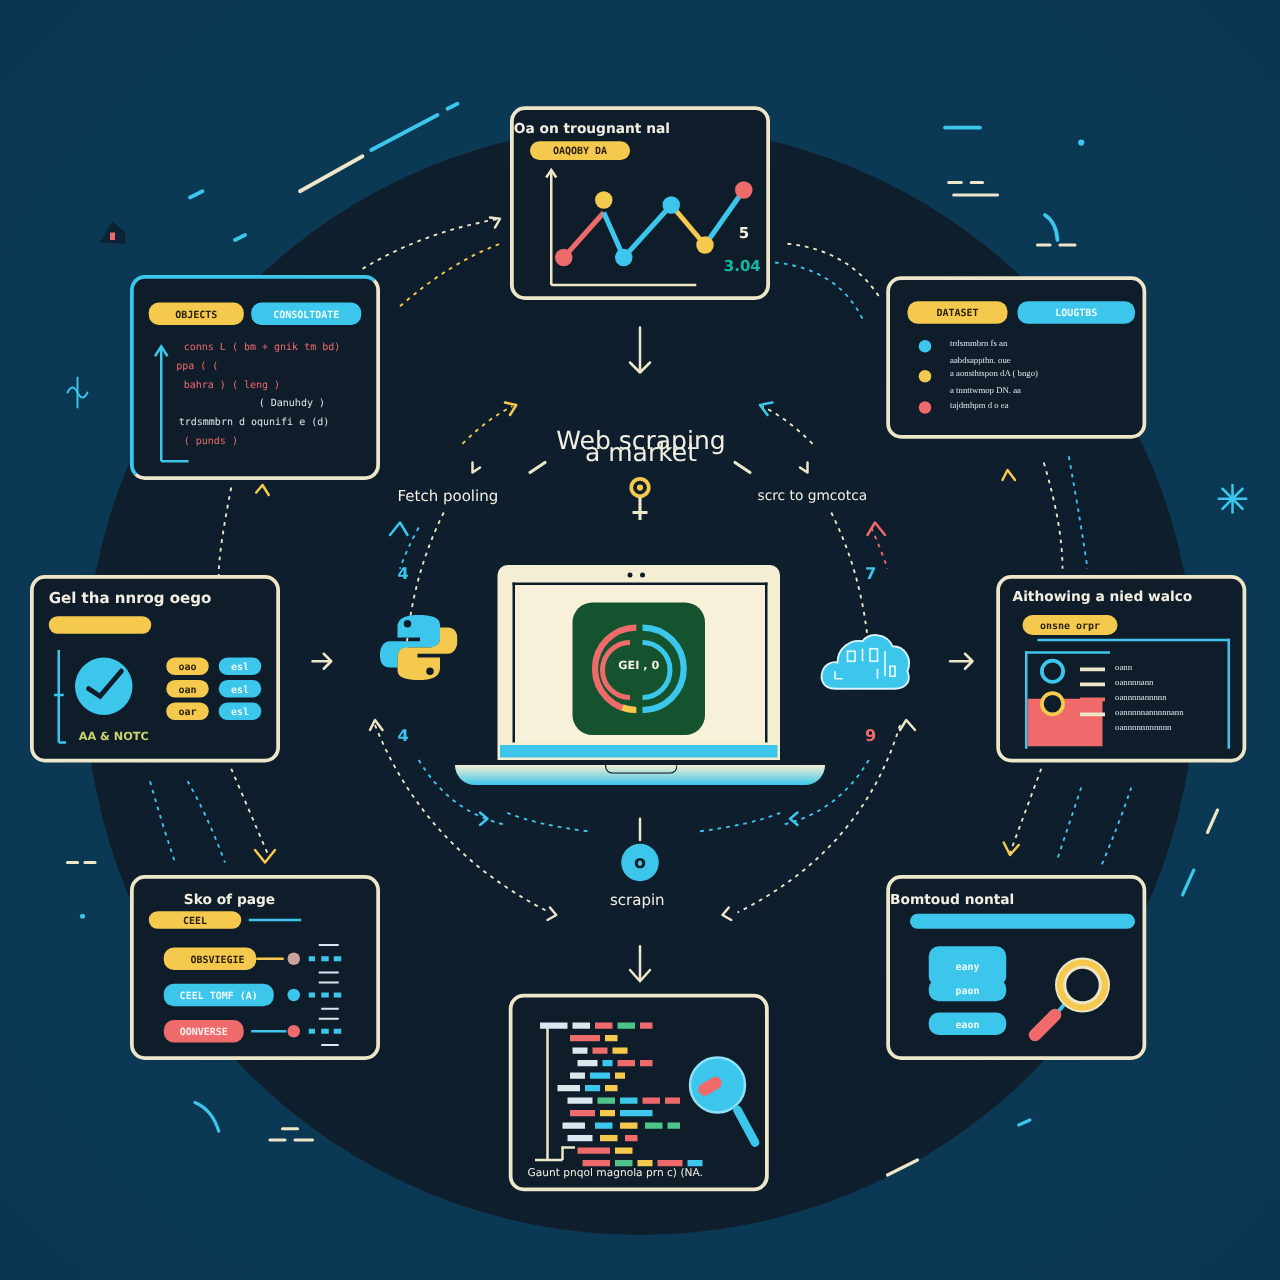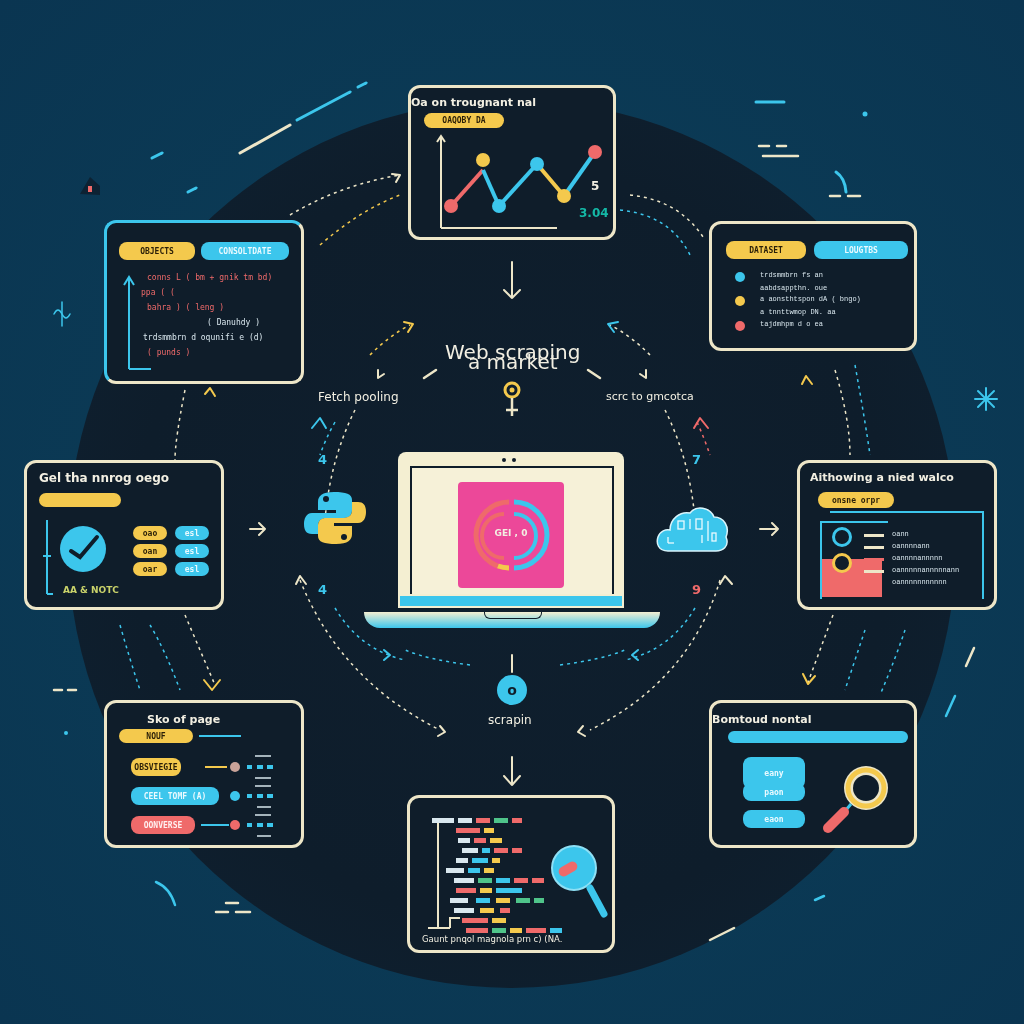--- a/index.html
+++ b/index.html
@@ -12,21 +12,21 @@
   .card{position:absolute;background:#0f1d2a;border:3px solid #ede6c8;border-radius:12px;box-sizing:border-box;}
   .card-title{position:absolute;left:0;right:0;text-align:left;color:#f2efe2;font-size:12px;font-weight:bold;white-space:nowrap;}
   .pill{position:absolute;border-radius:8px;font-size:8px;font-weight:bold;color:#2a1f08;
     display:flex;align-items:center;justify-content:center;white-space:nowrap;overflow:hidden;font-family:"DejaVu Sans Mono", monospace;}
   .pill.yellow{background:#f4c94d;}
   .pill.cyan{background:#3cc6ec;color:#eafaff;}
   .pill.red{background:#ef6a6a;color:#fff0f0;}
   .codeline{position:absolute;font-family:"DejaVu Sans Mono", monospace;font-size:8px;white-space:nowrap;}
   .label{position:absolute;color:#f2efe2;white-space:nowrap;}
   .num{position:absolute;font-size:13px;font-weight:bold;}
-  .tinytext{position:absolute;font-family:Liberation Mono, monospace;font-size:7px;color:#d9e7ee;white-space:nowrap;}
+  .tinytext{position:absolute;font-family:Liberation Serif, serif;font-size:7px;color:#d9e7ee;white-space:nowrap;}
 </style>
 </head>
 <body>
 
 <div class="disc"></div>
 
 <svg class="overlay" viewBox="0 0 1024 1024">
 
   <g stroke-linecap="round" fill="none">
     <line x1="240" y1="153" x2="290" y2="125" stroke="#ede6c8" stroke-width="3"></line>
@@ -165,21 +165,21 @@
     <line x1="14" y1="34" x2="14" y2="40"></line>
       <line x1="14" y1="40" x2="20" y2="40"></line>
   </g>
 </svg>
 
 <div style="position:absolute;left:398px;top:452px;width:226px;height:160px;">
   <div style="position:absolute;left:0;top:0;width:226px;height:156px;background:#f4efd2;border-radius:8px 8px 0 0;"></div>
   <div style="position:absolute;left:104px;top:6px;width:4px;height:4px;border-radius:50%;background:#0f1d2a;"></div>
   <div style="position:absolute;left:114px;top:6px;width:4px;height:4px;border-radius:50%;background:#0f1d2a;"></div>
   <div style="position:absolute;left:12px;top:14px;width:200px;height:126px;border:2px solid #0f1d2a;border-bottom:none;background:#f6f1d8;"></div>
-  <div style="position:absolute;left:60px;top:30px;width:106px;height:106px;background:#ec4899;border-radius:4px;">
+  <div style="position:absolute;left:60px;top:30px;width:106px;height:106px;background:#14532d;border-radius:16px;">
     <svg width="106" height="106" viewBox="0 0 106 106">
       <path d="M51 20 A33 33 0 0 0 51 86" fill="none" stroke="#ef6a6a" stroke-width="5"></path>
       <path d="M51 86 A33 33 0 0 1 40 84" fill="none" stroke="#f4c94d" stroke-width="5"></path>
       <path d="M46 76 A22 22 0 0 1 46 32" fill="none" stroke="#ef6a6a" stroke-width="4"></path>
       <path d="M56 20 A33 33 0 0 1 56 86" fill="none" stroke="#3cc6ec" stroke-width="5"></path>
       <path d="M56 32 A22 22 0 0 1 56 76" fill="none" stroke="#3cc6ec" stroke-width="4"></path>
     </svg>
     <div style="position:absolute;left:0;right:0;top:46px;text-align:center;font-size:9px;color:#f2efe2;font-weight:bold;">GEI , 0</div>
   </div>
   <div style="position:absolute;left:2px;top:144px;width:222px;height:10px;background:#3cc6ec;"></div>
@@ -279,23 +279,23 @@
   <div style="position:absolute;left:64px;top:107px;width:20px;height:3px;background:#ede6c8;"></div>
   <div class="tinytext" style="left:92px;top:67px;">oann</div>
   <div class="tinytext" style="left:92px;top:79px;">oannnnann</div>
   <div class="tinytext" style="left:92px;top:91px;">oannnnannnnn</div>
   <div class="tinytext" style="left:92px;top:103px;">oannnnnannnnnann</div>
   <div class="tinytext" style="left:92px;top:115px;">oannnnnnnnnnn</div>
 </div>
 
 <div class="card" style="left:104px;top:700px;width:200px;height:148px;">
   <div class="card-title" style="top:10px;left:40px;font-size:11px;">Sko of page</div>
-  <div class="pill yellow" style="left:12px;top:26px;width:74px;height:14px;">NOUF</div>
+  <div class="pill yellow" style="left:12px;top:26px;width:74px;height:14px;">CEEL</div>
   <div style="position:absolute;left:92px;top:32px;width:42px;height:2px;background:#3cc6ec;"></div>
-  <div class="pill yellow" style="left:24px;top:55px;width:50px;height:18px;">OBSVIEGIE</div>
+  <div class="pill yellow" style="left:24px;top:55px;width:62px;height:18px;padding-left:12px;">OBSVIEGIE</div>
   <div class="pill cyan" style="left:24px;top:84px;width:88px;height:18px;">CEEL TOMF (A)</div>
   <div class="pill red" style="left:24px;top:113px;width:64px;height:18px;">OONVERSE</div>
   <svg style="position:absolute;left:0;top:0;" width="200" height="148" viewBox="0 0 200 148">
     <line x1="98" y1="64" x2="120" y2="64" stroke="#f4c94d" stroke-width="2"></line>
     <circle cx="128" cy="64" r="5" fill="#c9a399"></circle>
     <circle cx="128" cy="93" r="5" fill="#3cc6ec"></circle>
     <line x1="94" y1="122" x2="122" y2="122" stroke="#3cc6ec" stroke-width="2"></line>
     <circle cx="128" cy="122" r="5" fill="#ef6a6a"></circle>
     <g fill="#3cc6ec">
       <rect x="140" y="62" width="5" height="4"></rect>

